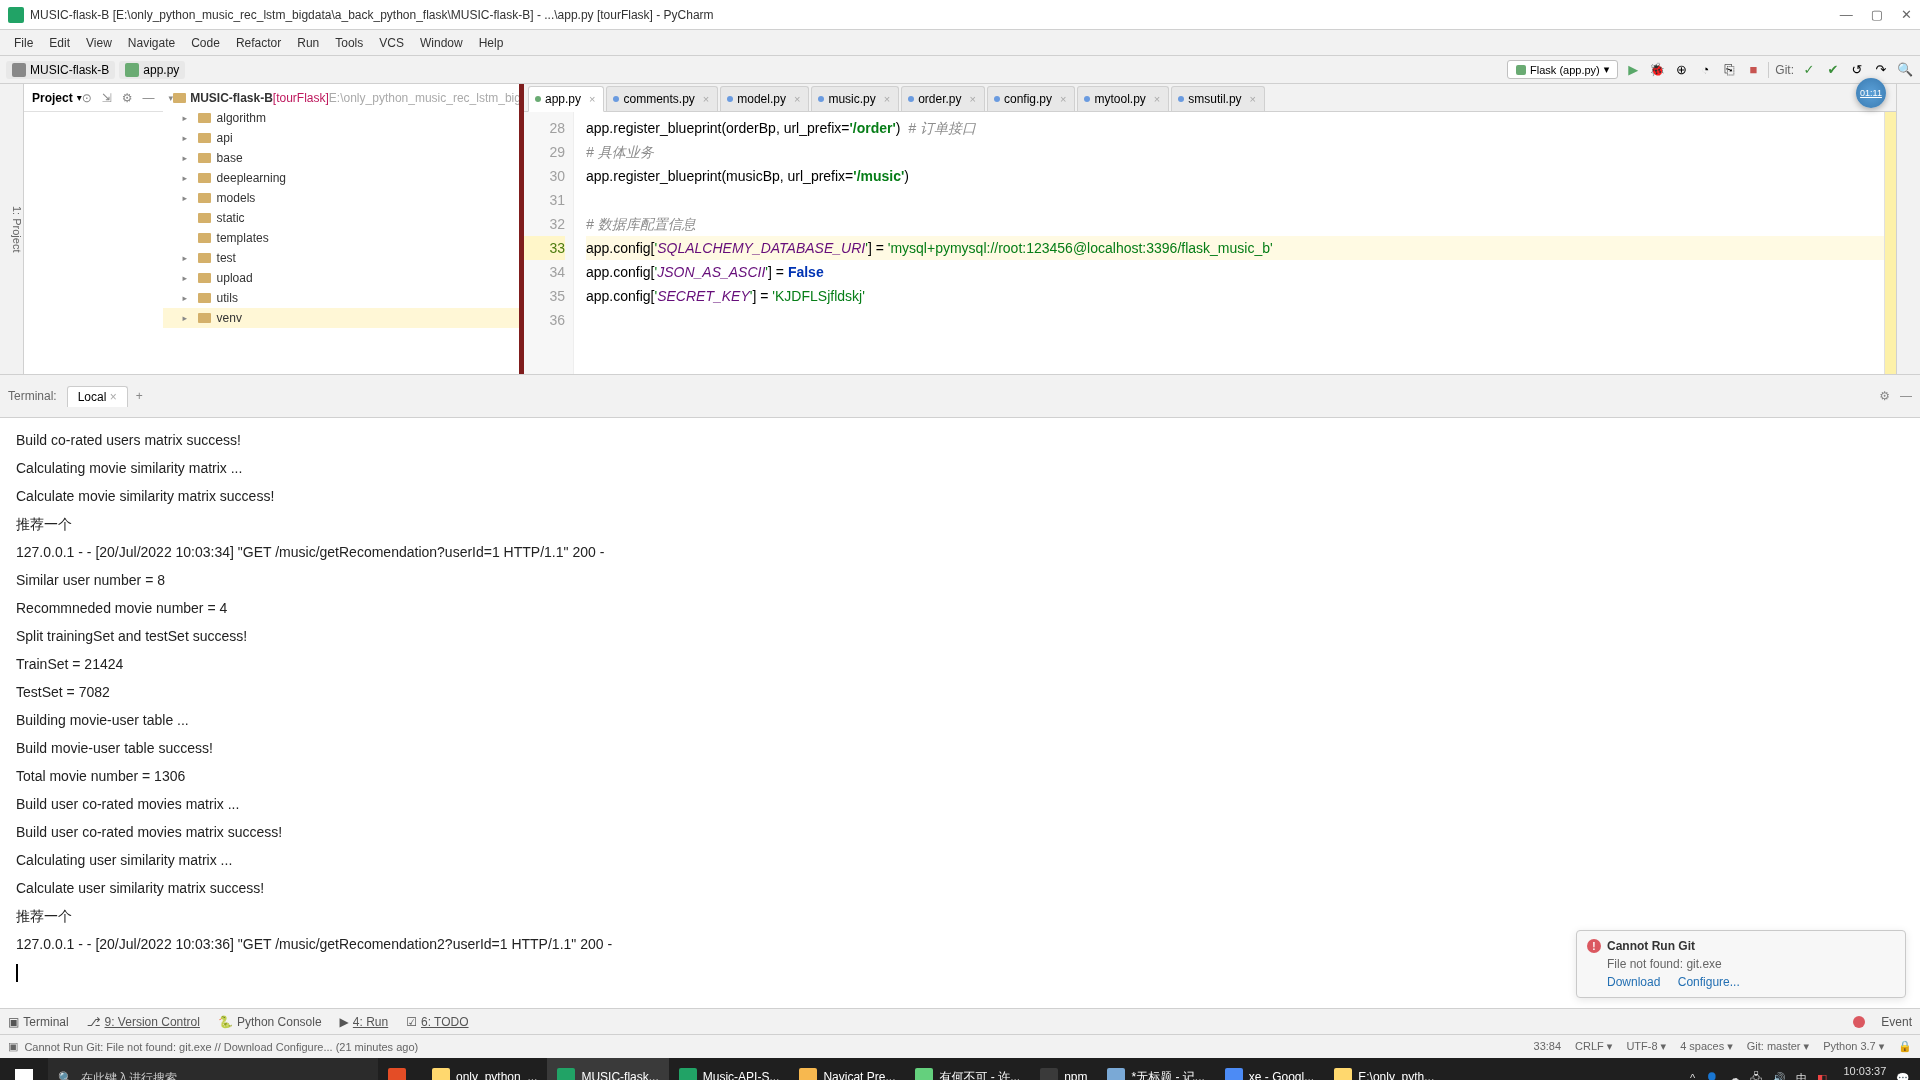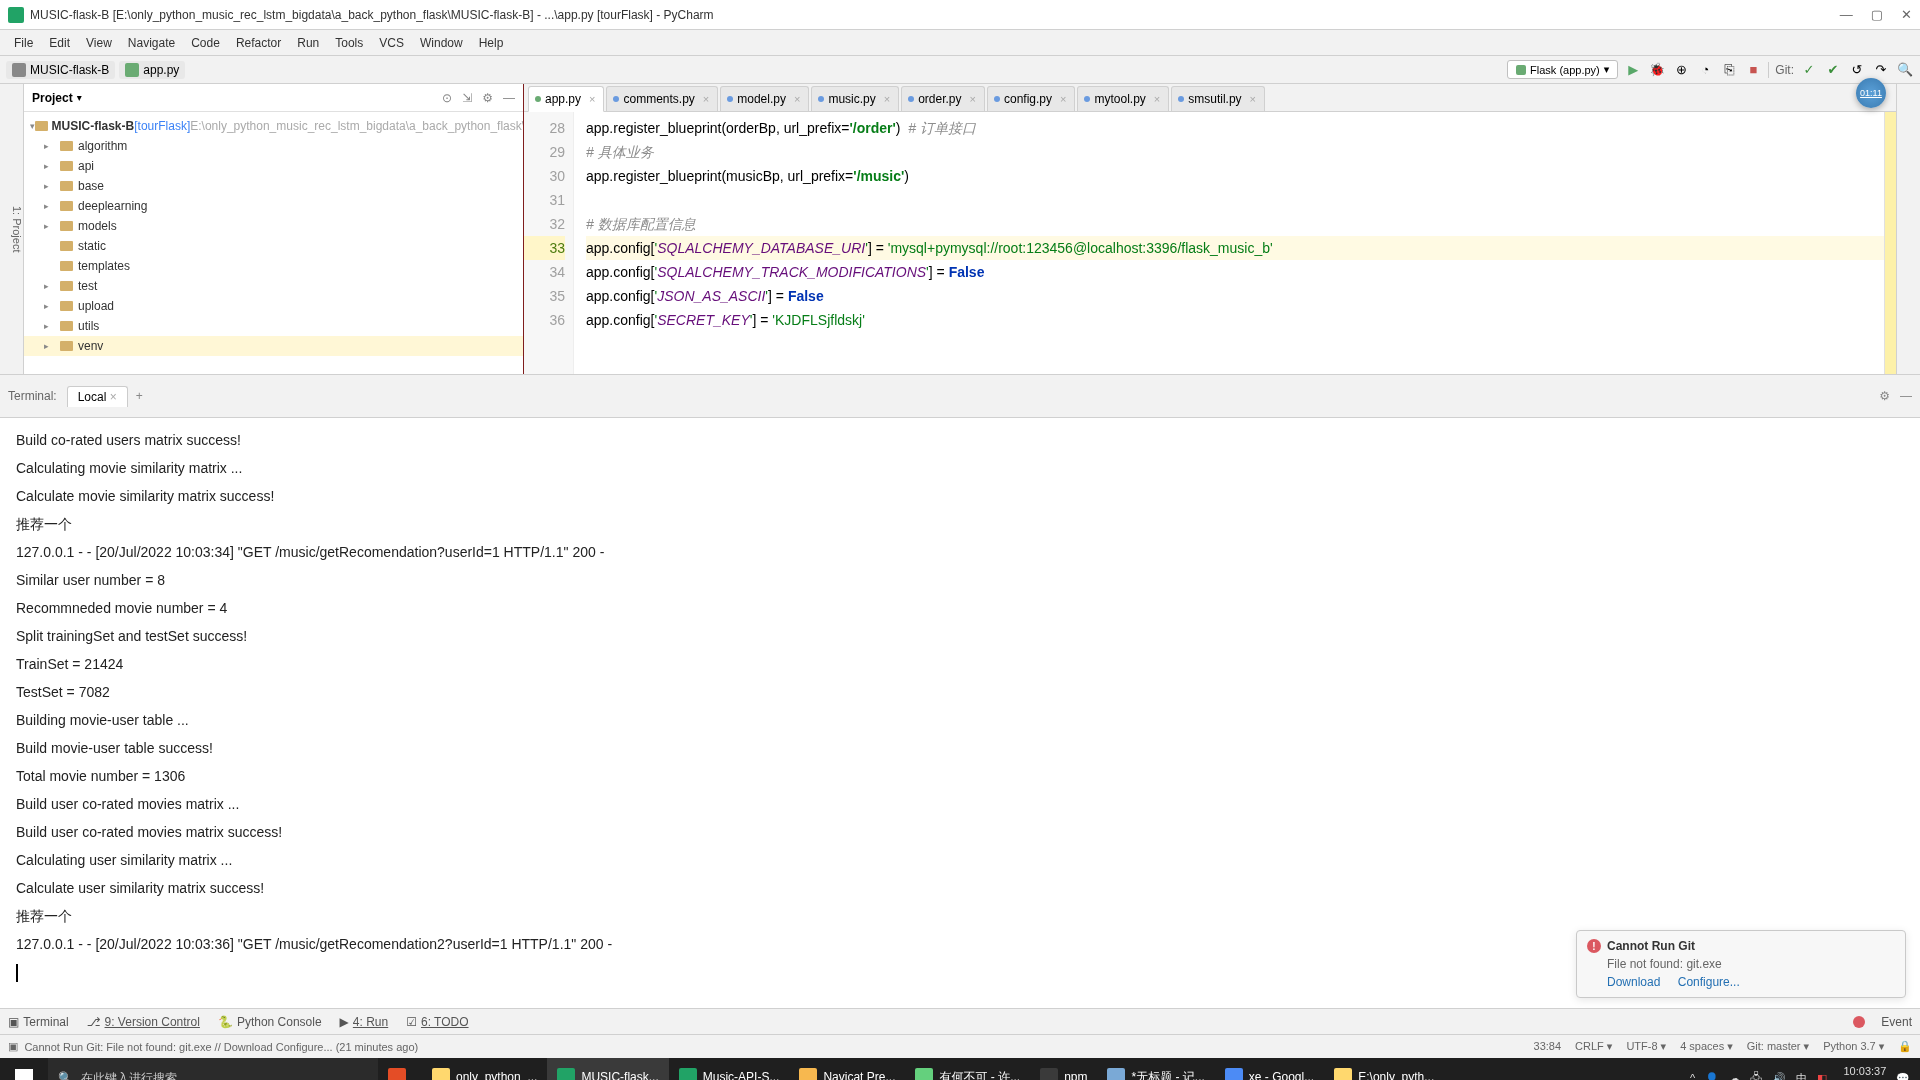--- a/index.html
+++ b/index.html
@@ -19,21 +19,21 @@
 .navbar .toolbar-right { margin-left: auto; display: flex; align-items: center; gap: 6px; }
 .runcfg { border: 1px solid #c0c0c0; border-radius: 3px; padding: 2px 8px; background: #fff; display: flex; align-items: center; gap: 4px; font-size: 11px; }
 .tb-icon { width: 18px; height: 18px; display: inline-flex; align-items: center; justify-content: center; cursor: pointer; font-size: 13px; }
 .play { color: #59a869; }
 .bug { color: #59a869; }
 .stop { color: #c75450; }
 
 .main { display: flex; height: 290px; }
 .side-gutter-left { width: 24px; background: #f2f2f2; border-right: 1px solid #d0d0d0; writing-mode: vertical-rl; font-size: 11px; text-align: center; color: #666; padding: 6px 0; }
 
-.project { width: 500px; background: #fff; border-right: 1px solid #7f1d1d; display: flex; flex-direction: column; }
+.project { width: 500px; background: #fff; border-right: 5px solid #7f1d1d; display: flex; flex-direction: row; }
 .project-hdr { height: 28px; display: flex; align-items: center; padding: 0 8px; font-size: 12px; border-bottom: 1px solid #e0e0e0; }
 .project-hdr .title { font-weight: bold; }
 .project-hdr .arrow { margin-left: 4px; font-size: 10px; }
 .project-hdr .ticons { margin-left: auto; display: flex; gap: 10px; color: #888; font-size: 12px; }
 .tree { padding: 4px 0; font-size: 12px; color: #333; overflow: hidden; flex: 1; }
 .tree .row { display: flex; align-items: center; height: 20px; padding-left: 20px; white-space: nowrap; }
 .tree .row.root { padding-left: 6px; }
 .tree .row .tw { width: 14px; color: #888; font-size: 9px; }
 .tree .row .fi { width: 16px; height: 14px; margin-right: 4px; display: inline-flex; align-items: center; justify-content: center; }
 .tree .row .fi.dir::before { content: ""; width: 13px; height: 10px; background: #d4b06a; border-radius: 1px; display: block; }
@@ -170,21 +170,21 @@
         <span>⇲</span>
         <span>⚙</span>
         <span>—</span>
       </div>
     </div>
     <div class="tree" id="tree">
         <div class="row root">
           <span class="tw">▾</span>
           <span class="fi dir"></span>
           <b>MUSIC-flask-B</b> 
-          <span style="color:#3b82f6">[tourFlask]</span> 
+          <span style="color:#be185d">[tourFlask]</span> 
           <span style="color:#aaa">E:\only_python_music_rec_lstm_bigdata\a_back_python_flask\MUSIC</span>
         </div>
         <div class="row"><span class="tw">▸</span><span class="fi dir"></span>algorithm</div>
         <div class="row"><span class="tw">▸</span><span class="fi dir"></span>api</div>
         <div class="row"><span class="tw">▸</span><span class="fi dir"></span>base</div>
         <div class="row"><span class="tw">▸</span><span class="fi dir"></span>deeplearning</div>
         <div class="row"><span class="tw">▸</span><span class="fi dir"></span>models</div>
         <div class="row"><span class="tw"></span><span class="fi dir"></span>static</div>
         <div class="row"><span class="tw"></span><span class="fi dir"></span>templates</div>
         <div class="row"><span class="tw">▸</span><span class="fi dir"></span>test</div>
@@ -218,21 +218,20 @@
           <div>35</div>
           <div>36</div>
         </div>
       <div class="lines" id="lines">
           <div class="ln">app.register_blueprint(orderBp, url_prefix=<span class="str">'/order'</span>)  <span class="cm"># 订单接口</span></div>
           <div class="ln"><span class="cm"># 具体业务</span></div>
           <div class="ln">app.register_blueprint(musicBp, url_prefix=<span class="str">'/music'</span>)</div>
           <div class="ln"></div>
           <div class="ln"><span class="cm"># 数据库配置信息</span></div>
           <div class="ln hl">app.config[<span class="str2">'</span><span class="id">SQLALCHEMY_DATABASE_URI</span><span class="str2">'</span>] = <span class="str2">'mysql+pymysql://root:123456@localhost:3396/flask_music_b'</span></div>
-          <div class="ln">app.config[<span class="str2">'</span><span class="id">SQLALCHEMY_TRACK_MODIFICATIONS</span><span class="str2">'</span>] = <span class="bool">False</span></div>
           <div class="ln">app.config[<span class="str2">'</span><span class="id">JSON_AS_ASCII</span><span class="str2">'</span>] = <span class="bool">False</span></div>
           <div class="ln">app.config[<span class="str2">'</span><span class="id">SECRET_KEY</span><span class="str2">'</span>] = <span class="str2">'KJDFLSjfldskj'</span></div>
         </div>
       <div class="mm"></div>
     </div>
   </div>
 
   <div class="side-gutter-right"></div>
 </div>
 

